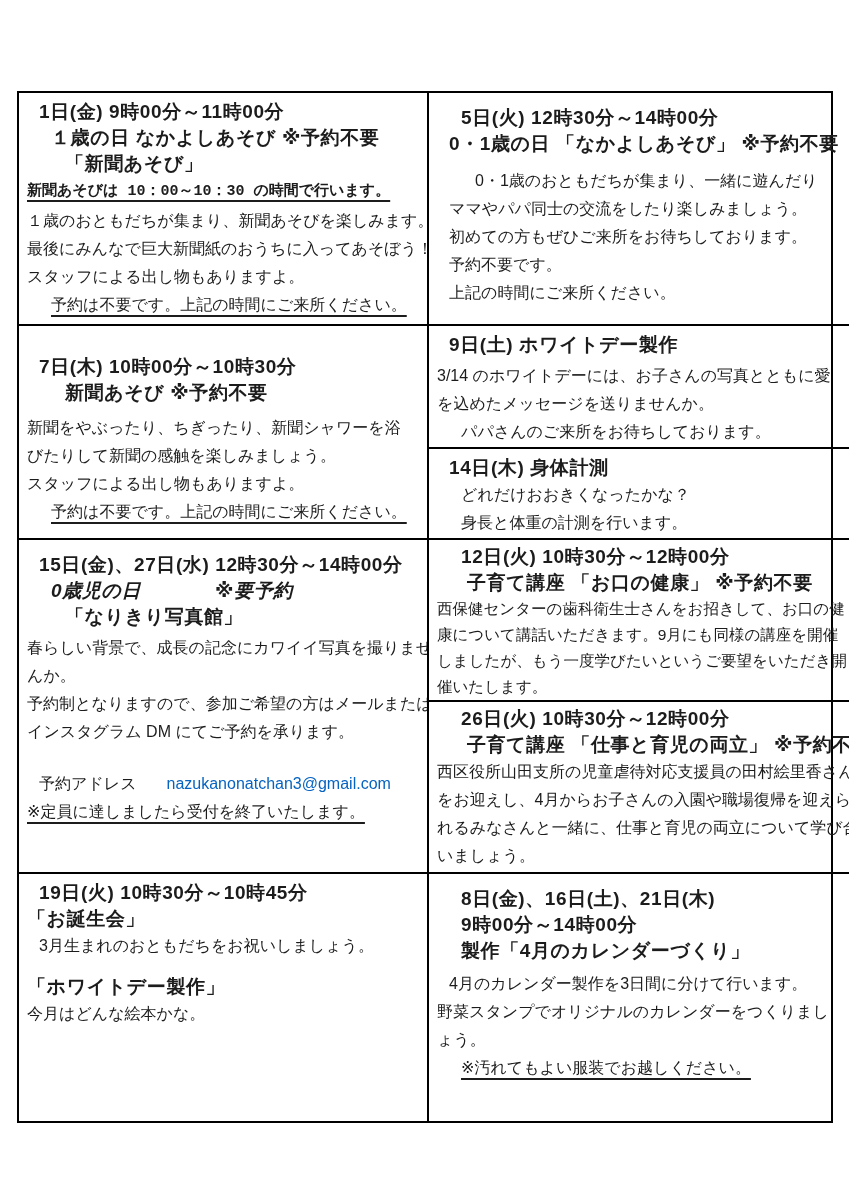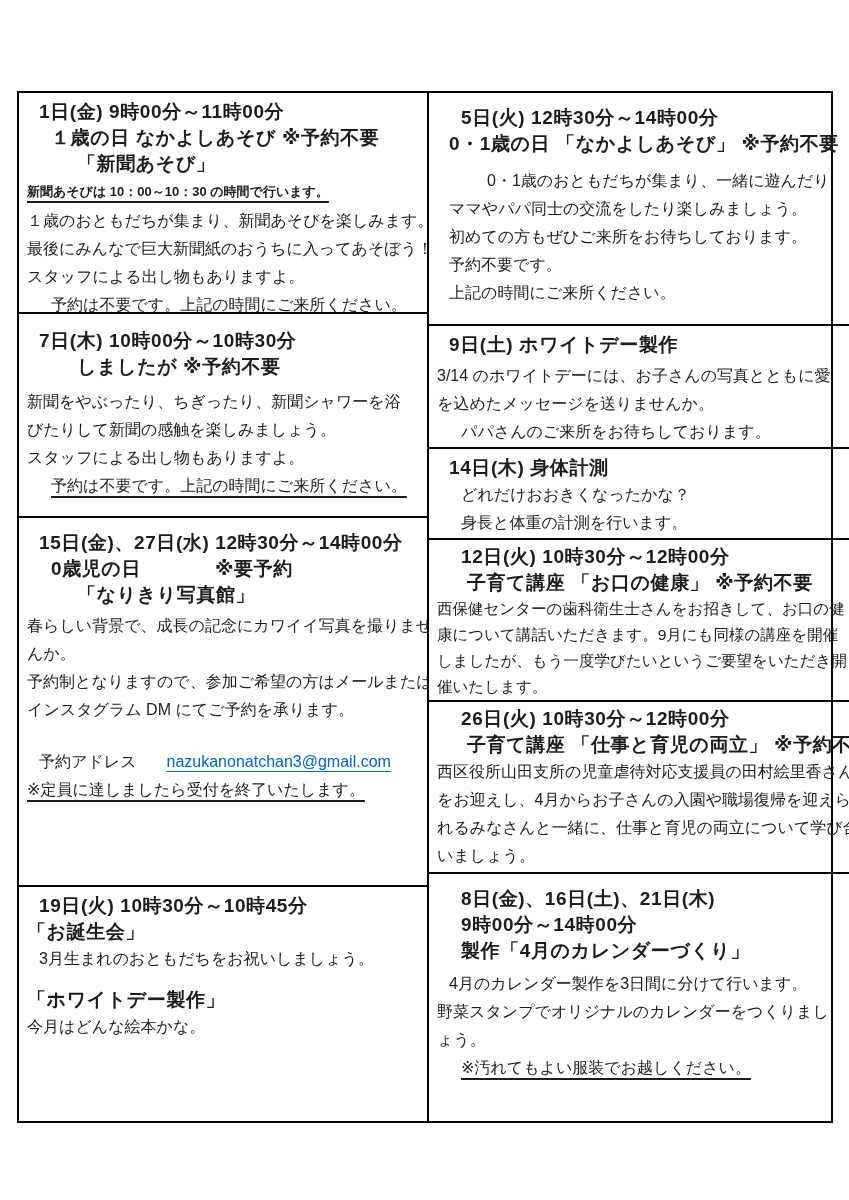--- a/index.html
+++ b/index.html
@@ -9,46 +9,47 @@
     color:#1c1c1c;
     position:relative;
     overflow:hidden;
   }
   .schedule-table {
     position:absolute; left:17px; top:91px;
     width:816px; height:1032px;
     border:2px solid #000;
     display:flex;
     background:#fff;
+    align-items:center;
   }
   .col { display:flex; flex-direction:column; }
   .col-left  { width:408px; }
   .col-right { flex:1; border-left:2px solid #000; }
   .cell { border-bottom:2px solid #000; padding:8px 8px 0 8px; overflow:hidden; }
   .cell.last { border-bottom:none; }
   
-  .hL1{height:233px;} .hL2{height:214px;} .hL3{height:388px;} .hL4{height:247px;}
+  .hL1{height:233px;} .hL2{height:214px;} .hL3{height:334px;} .hL4{height:247px;}
   
   .hR1{height:233px;} .hR2{height:123px;} .hR3{height:91px;}
   .hR4{height:162px;} .hR5{height:172px;} .hR6{height:247px;}
 
   .h { font-weight:bold; font-size:19px; line-height:26px; letter-spacing:0.6px; white-space:nowrap; }
   .b { font-size:16px; line-height:28px; white-space:nowrap; }
   .tight .b { line-height:26px; font-size:15.5px; }
-  .note { font-weight:bold; font-size:13px; line-height:30px; }
+  .note { font-weight:bold; font-size:15px; line-height:30px;font-family:Liberation Mono, monospace; }
   .u { text-decoration:underline; text-underline-offset:5px; text-decoration-thickness:1.5px; }
-  .i1{margin-left:12px;} .i2{margin-left:24px;} .i3{margin-left:50px;} .i4{margin-left:30px;}
+  .i1{margin-left:12px;} .i2{margin-left:24px;} .i3{margin-left:38px;} .i4{margin-left:30px;}
   .mt4{margin-top:4px;} .mt6{margin-top:6px;} .mt8{margin-top:8px;} .mt10{margin-top:10px;}
   .sp14{height:14px;} .sp24{height:24px;}
-  .pt4{padding-top:4px;} .pt6{padding-top:6px;} .pt12{padding-top:12px;} .pt14{padding-top:14px;}
-  .split { display:flex; }
+  .pt4{padding-top:4px;} .pt6{padding-top:6px;} .pt12{padding-top:12px;} .pt14{padding-top:28px;}
+  .split { display:flex;font-style:italic; }
   .split .gap { width:74px; }
   .addr { display:flex; align-items:baseline; }
   .addr .gap { width:30px; }
-  a.maillink { color:#0563c1; text-decoration:underline; text-underline-offset:4px; cursor:pointer; }
+  a.maillink { color:#0563c1; text-underline-offset:4px; cursor:pointer; }
 </style>
 </head>
 <body>
 
 <div class="schedule-table">
 
   <div class="col col-left">
 
     <div class="cell hL1 pt6">
       <div class="h i1">1日(金)  9時00分～11時00分</div>
@@ -56,21 +57,21 @@
       <div class="h i3">「新聞あそび」</div>
       <div class="note u">新聞あそびは 10：00～10：30 の時間で行います。</div>
       <div class="b">１歳のおともだちが集まり、新聞あそびを楽しみます。</div>
       <div class="b">最後にみんなで巨大新聞紙のおうちに入ってあそぼう！</div>
       <div class="b">スタッフによる出し物もありますよ。</div>
       <div class="b u i2">予約は不要です。上記の時間にご来所ください。</div>
     </div>
 
     <div class="cell hL2 pt14">
       <div class="h i1">7日(木)  10時00分～10時30分</div>
-      <div class="h i3">しましたが  ※予約不要</div>
+      <div class="h i3">新聞あそび  ※予約不要</div>
       <div class="b mt8">新聞をやぶったり、ちぎったり、新聞シャワーを浴</div>
       <div class="b">びたりして新聞の感触を楽しみましょう。</div>
       <div class="b">スタッフによる出し物もありますよ。</div>
       <div class="b u i2">予約は不要です。上記の時間にご来所ください。</div>
     </div>
 
     <div class="cell hL3 pt12">
       <div class="h i1">15日(金)、27日(水)  12時30分～14時00分</div>
       <div class="h i2 split">
         <span>0歳児の日</span>

